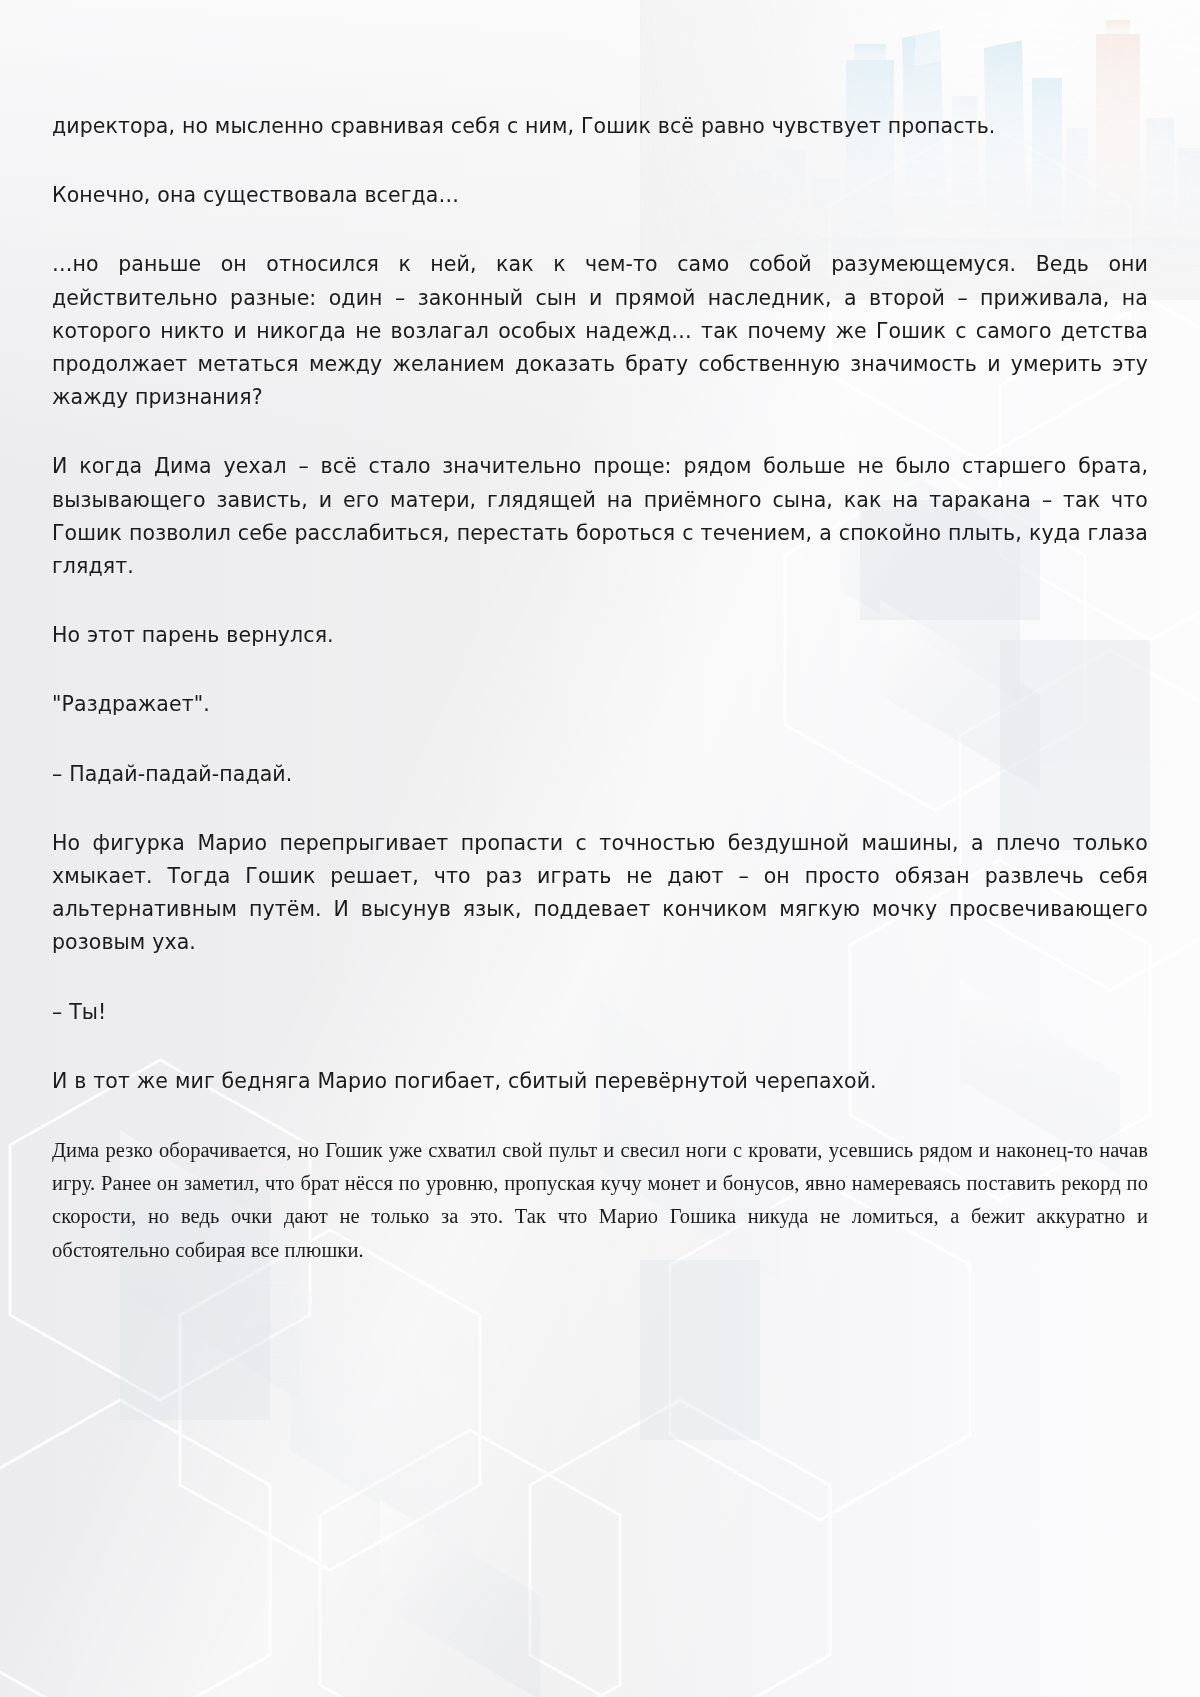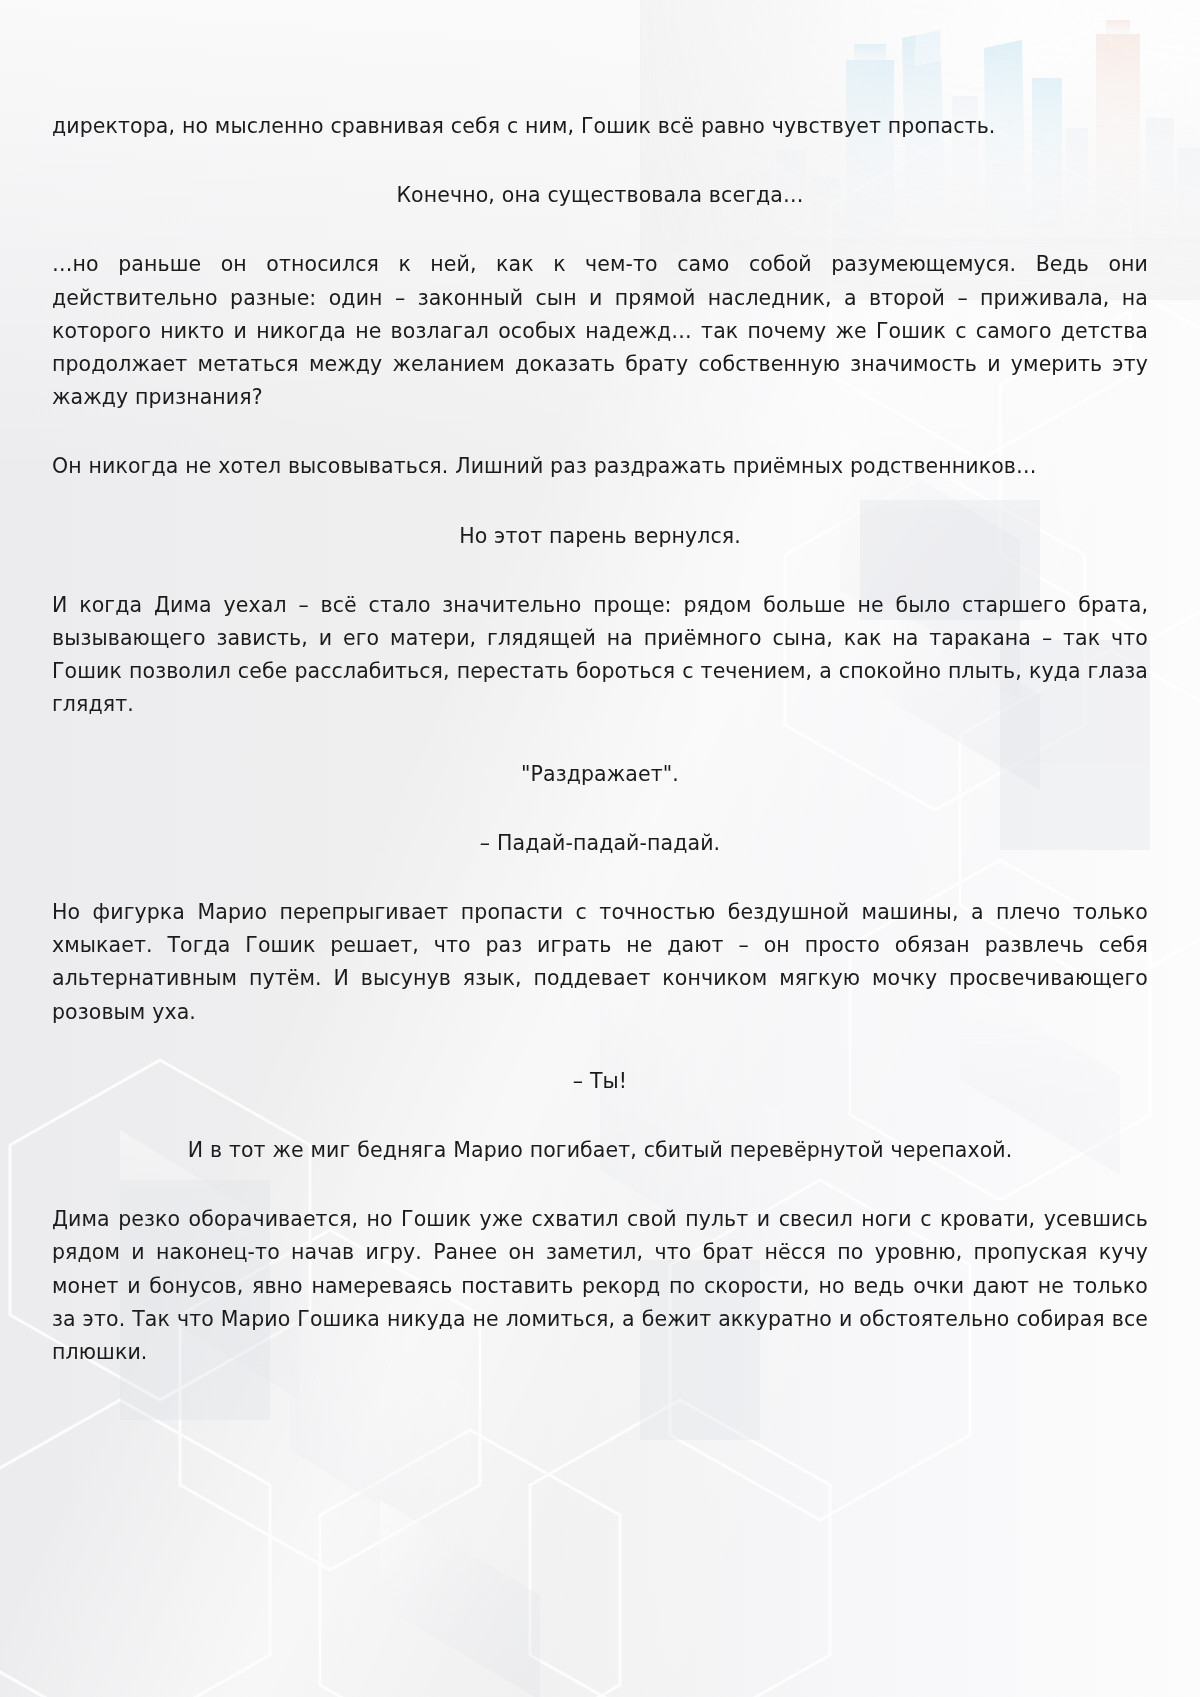--- a/index.html
+++ b/index.html
@@ -77,25 +77,26 @@
     line-height: 1.62;
     color: #1b1b1b;
     text-align: justify;
     text-justify: inter-word;
     letter-spacing: 0.1px;
     word-spacing: 0.2px;
   }
 
   .para:last-child {
     margin-bottom: 0;
+    font-family: Liberation Serif, serif;
   }
 
   
   .para.short {
-    text-align: center;
+    text-align: left;
   }
 </style>
 </head>
 <body>
 
 <div class="bg-layer bg-wash"></div>
 
 <svg class="hex-svg" viewBox="0 0 1200 1697" preserveAspectRatio="none" aria-hidden="true">
   <defs>
     <linearGradient id="shadeA" x1="0" y1="0" x2="1" y2="1">
@@ -200,23 +201,22 @@
 
   <rect x="0" y="0" width="560" height="300" fill="url(#fadeOut)"></rect>
   <rect x="0" y="0" width="560" height="300" fill="url(#fadeLeft)"></rect>
 </svg>
 
 <main class="page">
 
   <p class="para">директора, но мысленно сравнивая себя с ним, Гошик всё равно чувствует пропасть.</p>
   <p class="para short">Конечно, она существовала всегда…</p>
   <p class="para">…но раньше он относился к ней, как к чем-то само собой разумеющемуся. Ведь они действительно разные: один – законный сын и прямой наследник, а второй – приживала, на которого никто и никогда не возлагал особых надежд… так почему же Гошик с самого детства продолжает метаться между желанием доказать брату собственную значимость и умерить эту жажду признания?</p>
-  <p class="para">Он никогда не хотел высовываться. Лишний раз раздражать приёмных родственников…</p>
+  <p class="para">И когда Дима уехал – всё стало значительно проще: рядом больше не было старшего брата, вызывающего зависть, и его матери, глядящей на приёмного сына, как на таракана – так что Гошик позволил себе расслабиться, перестать бороться с течением, а спокойно плыть, куда глаза глядят.</p>
   <p class="para short">Но этот парень вернулся.</p>
-  <p class="para">И когда Дима уехал – всё стало значительно проще: рядом больше не было старшего брата, вызывающего зависть, и его матери, глядящей на приёмного сына, как на таракана – так что Гошик позволил себе расслабиться, перестать бороться с течением, а спокойно плыть, куда глаза глядят.</p>
   <p class="para short">"Раздражает".</p>
   <p class="para short">– Падай-падай-падай.</p>
   <p class="para">Но фигурка Марио перепрыгивает пропасти с точностью бездушной машины, а плечо только хмыкает. Тогда Гошик решает, что раз играть не дают – он просто обязан развлечь себя альтернативным путём. И высунув язык, поддевает кончиком мягкую мочку просвечивающего розовым уха.</p>
   <p class="para short">– Ты!</p>
   <p class="para short">И в тот же миг бедняга Марио погибает, сбитый перевёрнутой черепахой.</p>
   <p class="para">Дима резко оборачивается, но Гошик уже схватил свой пульт и свесил ноги с кровати, усевшись рядом и наконец-то начав игру. Ранее он заметил, что брат нёсся по уровню, пропуская кучу монет и бонусов, явно намереваясь поставить рекорд по скорости, но ведь очки дают не только за это. Так что Марио Гошика никуда не ломиться, а бежит аккуратно и обстоятельно собирая все плюшки.</p>
 
 </main>
 
 </body></html>

